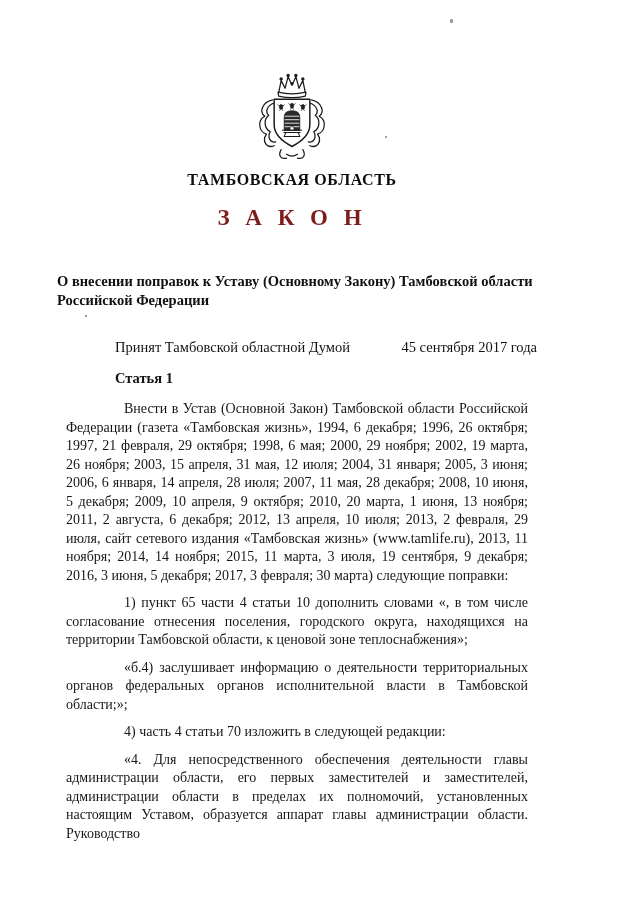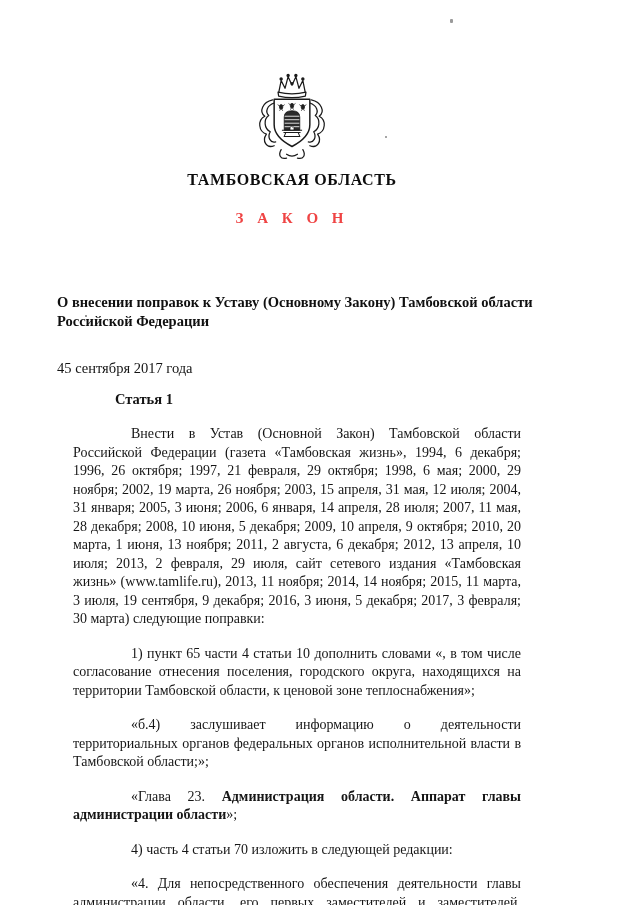--- a/index.html
+++ b/index.html
@@ -34,27 +34,27 @@
     font-weight: bold;
     font-size: 16px;
     line-height: 20px;
     letter-spacing: 0.6px;
     color: #0d0d0d;
   }
   .law-heading {
     margin-top: 17px;
     text-align: center;
     font-weight: bold;
-    font-size: 15px;
+    font-size: 23px;
     line-height: 22px;
     letter-spacing: 5px;
-    color: #ef4444;
+    color: #7f1d1d;
   }
   .law-title {
-    margin-top: 64px;
+    margin-top: 43px;
     font-weight: bold;
     font-size: 14.5px;
     line-height: 19px;
     text-align: left;
     color: #101010;
   }
   .adopted-row {
     margin-top: 28px;
     display: flex;
     justify-content: space-between;
@@ -72,21 +72,21 @@
   }
   
   .body-text {
     margin-top: 12px;
     font-size: 14px;
     line-height: 18.5px;
     text-align: justify;
     color: #161616;
   }
   .body-text p {
-    margin: 16px;
+    margin: 9px;
     text-indent: 58px;
   }
   .bold-inline { font-weight: bold; }
   
   .speck {
     position: absolute;
     background: #9a9a9a;
     border-radius: 1px;
   }
 </style>
@@ -153,28 +153,28 @@
   </div>
 
   <div class="region-name">ТАМБОВСКАЯ ОБЛАСТЬ</div>
 
   <div class="law-heading">З А К О Н</div>
 
   <div class="content">
     <div class="law-title">О внесении поправок к Уставу (Основному Закону) Тамбовской области Российской Федерации</div>
 
     <div class="adopted-row">
+      <span class="adopted-by">Принят Тамбовской областной Думой</span>
       <span class="adopted-date">45 сентября 2017 года</span>
     </div>
 
     <div class="article-heading">Статья 1</div>
 
     <div class="body-text">
       <p>Внести в Устав (Основной Закон) Тамбовской области Российской Федерации  (газета «Тамбовская жизнь», 1994, 6 декабря; 1996, 26 октября; 1997, 21 февраля, 29 октября; 1998, 6 мая; 2000, 29 ноября; 2002, 19 марта, 26 ноября; 2003, 15 апреля, 31 мая, 12 июля; 2004, 31 января; 2005, 3 июня; 2006, 6 января, 14 апреля, 28 июля; 2007, 11 мая, 28 декабря; 2008, 10 июня, 5 декабря; 2009, 10 апреля, 9 октября; 2010, 20 марта, 1 июня, 13 ноября; 2011, 2 августа, 6 декабря; 2012, 13 апреля, 10 июля; 2013, 2 февраля, 29 июля, сайт сетевого издания «Тамбовская жизнь» (www.tamlife.ru), 2013, 11 ноября; 2014, 14 ноября; 2015, 11 марта, 3 июля, 19 сентября, 9 декабря; 2016, 3 июня, 5 декабря; 2017, 3 февраля; 30 марта) следующие поправки:</p>
       <p>1) пункт 65 части 4 статьи 10 дополнить словами «, в том числе согласование отнесения поселения, городского округа, находящихся на территории Тамбовской области, к ценовой зоне теплоснабжения»;</p>
       <p>«б.4) заслушивает информацию о деятельности территориальных органов федеральных органов исполнительной власти в Тамбовской области;»;</p>
-      <p><span>«Глава 23. </span><span class="bold-inline">Администрация области. Аппарат главы администрации области</span><span>»;</span></p>
       <p>4) часть 4 статьи 70 изложить в следующей редакции:</p>
       <p>«4. Для непосредственного обеспечения деятельности главы администрации области, его первых заместителей и заместителей, администрации области в пределах их полномочий, установленных настоящим Уставом, образуется аппарат главы администрации области. Руководство</p>
     </div>
   </div>
 
 </div>
 
 </body></html>

